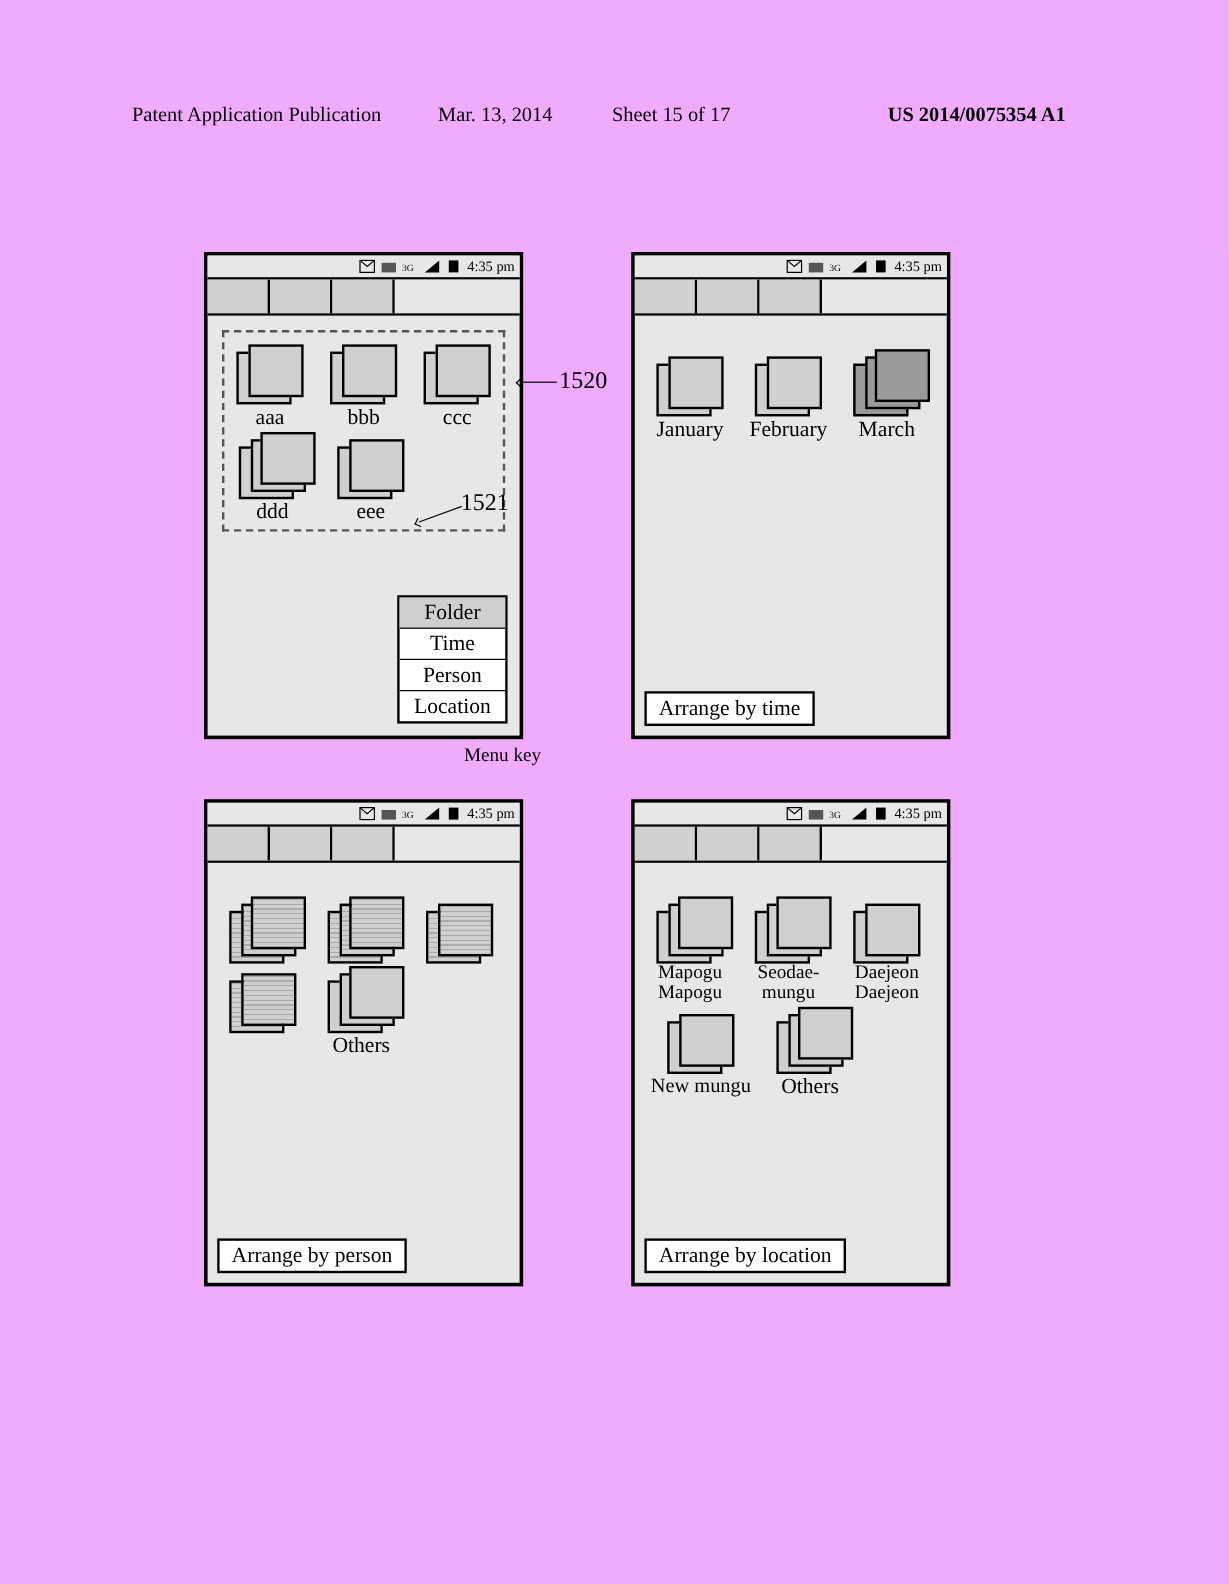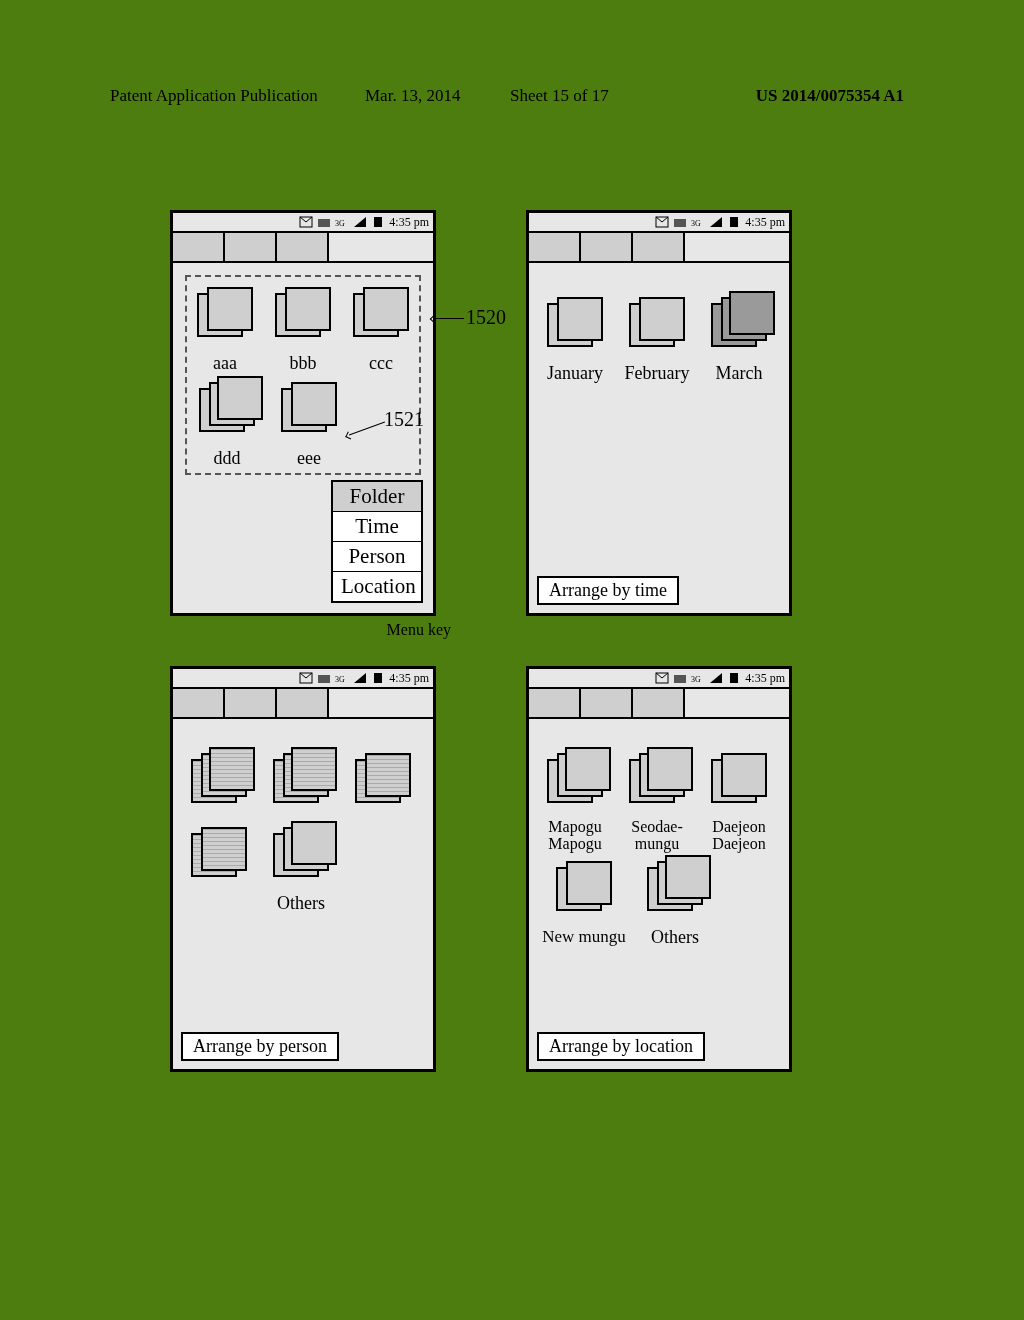--- a/index.html
+++ b/index.html
@@ -5,37 +5,37 @@
   body {
     margin: 0;
     padding: 0;
     background: #fff;
     font-family: "Times New Roman", serif;
     width: 1024px;
   }
   .page {
     width: 1024px;
     height: 1320px;
-    background: #4d7c0f;
+    background: #f0abfc;
     position: relative;
     padding-top: 80px;
     box-sizing: border-box;
   }
   .header-line {
     position: absolute;
     top: 86px;
     left: 110px;
     right: 120px;
     font-size: 17px;
     font-family: "Times New Roman", serif;
   }
   .header-line .pub  { position:absolute; left:0; }
   .header-line .date { position:absolute; left:255px; }
   .header-line .sheet{ position:absolute; left:400px; }
-  .header-line .num  { position:absolute; right:0; font-weight: bold;}
+  .header-line .num  { position:absolute; right:16px; font-weight: bold;}
 
   .fig-title {
     position:absolute;
     top: 175px;
     width:100%;
     text-align:center;
     font-size: 24px;
     font-weight: bold;
   }
 
@@ -101,21 +101,20 @@
     display:flex;
     gap: 14px;
     margin-bottom: 4px;
   }
   .folder {
     width: 68px;
     display:flex;
     flex-direction:column;
     align-items:center;
     font-size: 18px;
-    gap: 16px;
   }
   .stack {
     position:relative;
     width: 56px; height: 52px;
     margin-bottom: 2px;
   }
   .card {
     position:absolute;
     width: 42px; height: 40px;
     border: 2px solid #000;
@@ -133,21 +132,21 @@
     position:absolute;
     right: 10px;
     bottom: 10px;
     width: 88px;
     border: 2px solid #000;
     background:#fff;
   }
   .menu-pop div {
     border-bottom: 1px solid #000;
     padding: 2px 8px;
-    font-size: 21px;
+    font-size: 18px;
     text-align:center;
   }
   .menu-pop div:first-child { background:#cfcfcf; }
   .menu-pop div:last-child { border-bottom:none; }
 
   .footer-label {
     position:absolute;
     left: 8px; bottom: 8px;
     border: 2px solid #000;
     background:#fff;

